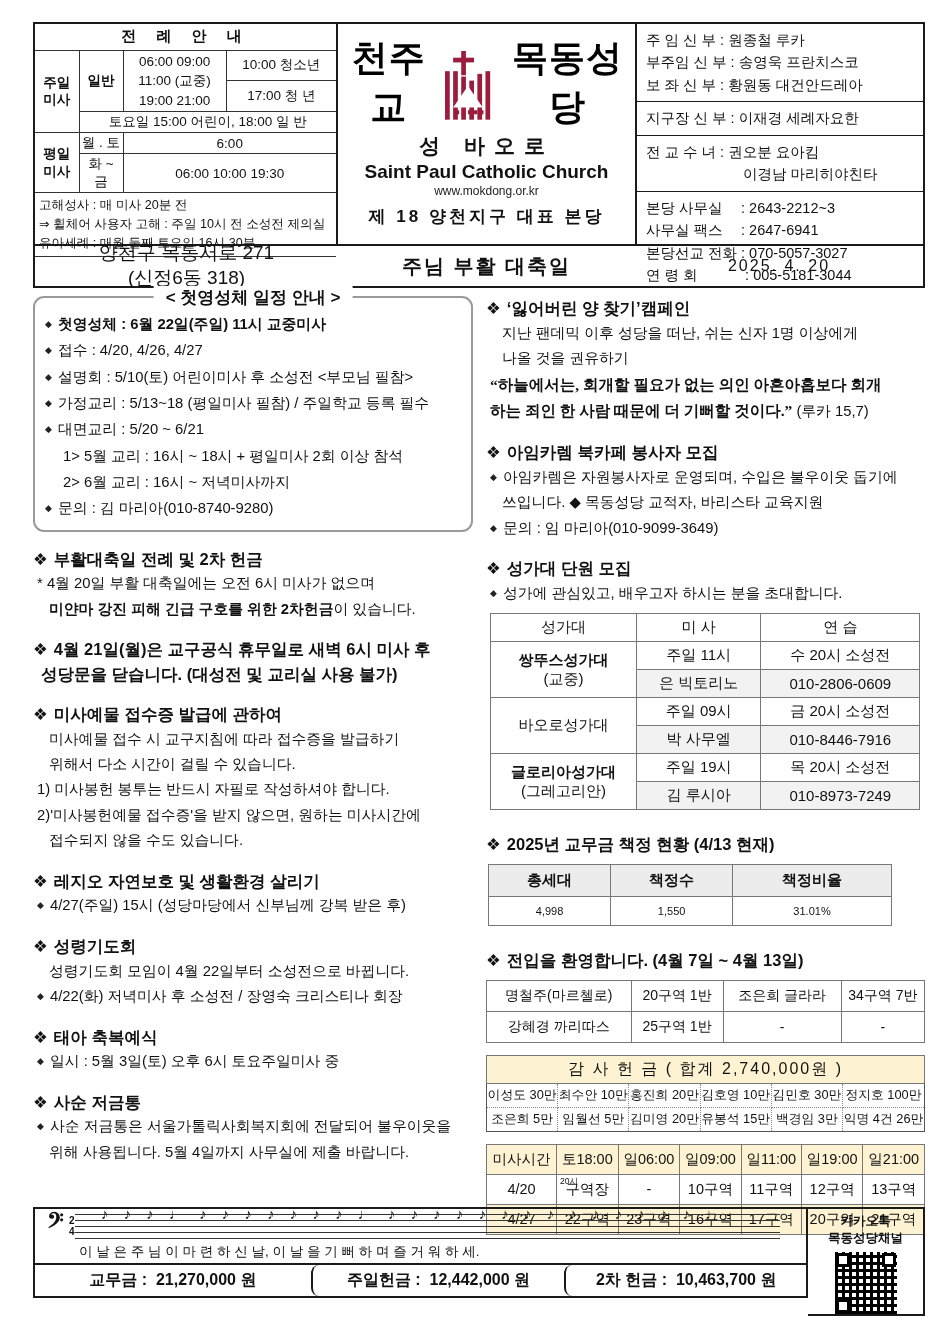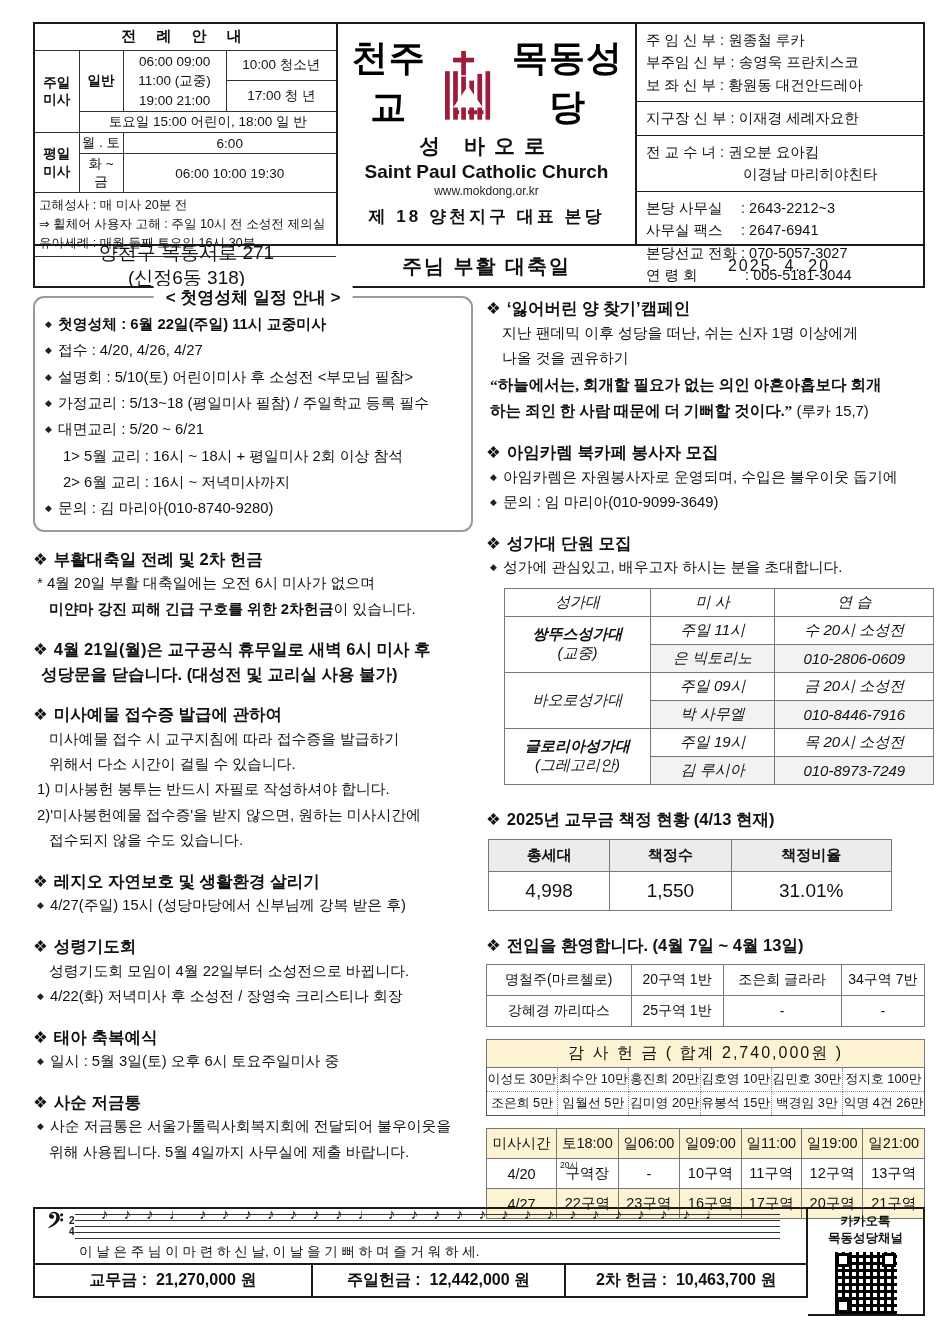--- a/index.html
+++ b/index.html
@@ -56,21 +56,21 @@
   .quote { font-family:"Liberation Serif","DejaVu Serif",serif; font-weight:bold; font-size:15.5px; }
   
   table.tbl { border-collapse:collapse; text-align:center; margin-top:7px; }
   table.tbl td, table.tbl th { border:1px solid #777; padding:4px 2px; font-weight:normal; }
   table.choir { width:98%; font-size:15px; border:1.5px solid #555; }
   .choir-name { font-weight:bold; }
   .choir-sub { font-weight:normal; }
   .shade { background:#f2f2f2; }
   table.dues { width:92%; font-size:15px; border:1.5px solid #555; }
   table.dues .dhead td { background:#ececec; font-weight:bold; padding:6px 2px; }
-  table.dues .dval td { font-size:19px; padding:8px 2px; }
+  table.dues .dval td { font-size:11px; padding:8px 2px; }
   table.movein { width:100%; font-size:14px; border:1.5px solid #555; }
   table.movein td { padding:6px 1px; }
   td.dotL { border-left:1px dotted #777 !important; }
   table.thanks { width:100%; font-size:12.8px; border:1.5px solid #555; margin-top:12px; }
   table.thanks td { border:1px dotted #888; padding:3px 0; white-space:nowrap; }
   .thanks-title td { background:#fdf3d2; border:1px solid #777 !important; font-size:16px; font-weight:bold; letter-spacing:2px; padding:4px 0; }
   table.mass { width:100%; font-size:14.5px; font-weight:bold; border:1.5px solid #555; margin-top:12px; }
   table.mass td { padding:5px 0; }
   .yrow td { background:#fdf3d2; }
   .zone-cell { position:relative; }
@@ -80,21 +80,21 @@
   .bleft { flex:1; }
   .music { border:2.5px solid #1a1a1a; height:58px; position:relative; padding:5px 12px 0 10px; }
   .staff { position:relative; height:25px; margin-left:30px; margin-right:14px;
     background-image:repeating-linear-gradient(to bottom,#333 0,#333 1px,transparent 1px,transparent 6px);
     background-size:100% 25px; background-repeat:no-repeat; }
   .clef { position:absolute; left:-28px; top:-6px; font-size:26px; font-weight:bold; }
   .tsig { position:absolute; left:-6px; top:1px; font-size:10px; font-weight:bold; line-height:1.1; text-align:center; }
   .notesrow { position:absolute; left:26px; right:4px; top:-9px; font-size:15px; letter-spacing:5.5px; white-space:nowrap; overflow:hidden; }
   .lyrics { font-size:13.5px; letter-spacing:0px; margin:4px 0 0 34px; white-space:nowrap; }
   .moneyrow { display:flex; border:2.5px solid #1a1a1a; border-top:none; }
-  .mcell { text-align:center; font-weight:bold; font-size:16px; padding:5px 0; border-left:2px solid #1a1a1a; white-space:nowrap; }
+  .mcell { text-align:center; font-weight:bold; font-size:16px; padding:5px 0; border-left:2px solid #1a1a1a; white-space:nowrap;border-radius:8px; }
   .mcell:first-child { border-left:none; }
   .m1 { flex:1.15; } .m2 { flex:1.05; } .m3 { flex:1; }
   .bankrow { border:2.5px solid #1a1a1a; border-top:none; text-align:center; font-weight:bold; font-size:14.5px; padding:4px 0; white-space:nowrap; }
   .banknote { font-size:12.5px; }
   .kakao { width:117px; border:2.5px solid #1a1a1a; border-left:none; text-align:center; padding-top:4px; }
   .k-l { font-size:12.5px; font-weight:bold; line-height:1.35; }
   .qr { width:62px; height:62px; margin:5px auto 0; position:relative; background-color:#fff;
     background-image:
       repeating-linear-gradient(0deg,#000 0 3px,transparent 3px 7px),
       repeating-linear-gradient(90deg,#000 0 3px,#fff 3px 7px); }
@@ -285,27 +285,28 @@
         <div class="sec-h"><span class="dm">❖</span><span>‘잃어버린 양 찾기’캠페인</span></div>
         <div class="ln">지난 팬데믹 이후 성당을 떠난, 쉬는 신자 1명 이상에게</div>
         <div class="ln">나올 것을 권유하기</div>
         <div class="ln noind quote">“하늘에서는, 회개할 필요가 없는 의인 아흔아홉보다 회개</div>
         <div class="ln noind"><span class="quote">하는 죄인 한 사람 때문에 더 기뻐할 것이다.”</span> <span>(루카 15,7)</span></div>
       </div>
 
       <div class="sec">
         <div class="sec-h"><span class="dm">❖</span><span>아임카렘 북카페 봉사자 모집</span></div>
         <div class="ln noind"><span class="smalldm">◆</span><span>아임카렘은 자원봉사자로 운영되며, 수입은 불우이웃 돕기에</span></div>
+        <div class="ln">쓰입니다.    ◆ 목동성당 교적자, 바리스타 교육지원</div>
         <div class="ln noind"><span class="smalldm">◆</span><span>문의 : 임 마리아(010-9099-3649)</span></div>
       </div>
 
       <div class="sec">
         <div class="sec-h"><span class="dm">❖</span><span>성가대 단원 모집</span></div>
         <div class="ln noind"><span class="smalldm">◆</span><span>성가에 관심있고, 배우고자 하시는 분을 초대합니다.</span></div>
-        <table class="tbl choir" style="margin-left:18px;font-style:italic;">
+        <table class="tbl choir" style="margin-left:4px;">
           <tbody>
               <tr>
             <th style="width:34%;">성가대</th>
             <th style="width:29%;">미 사</th>
             <th>연 습</th>
           </tr>
           <tr>
             <td rowspan="2">
               <div class="choir-name">쌍뚜스성가대</div>
               <div class="choir-sub">(교중)</div>

